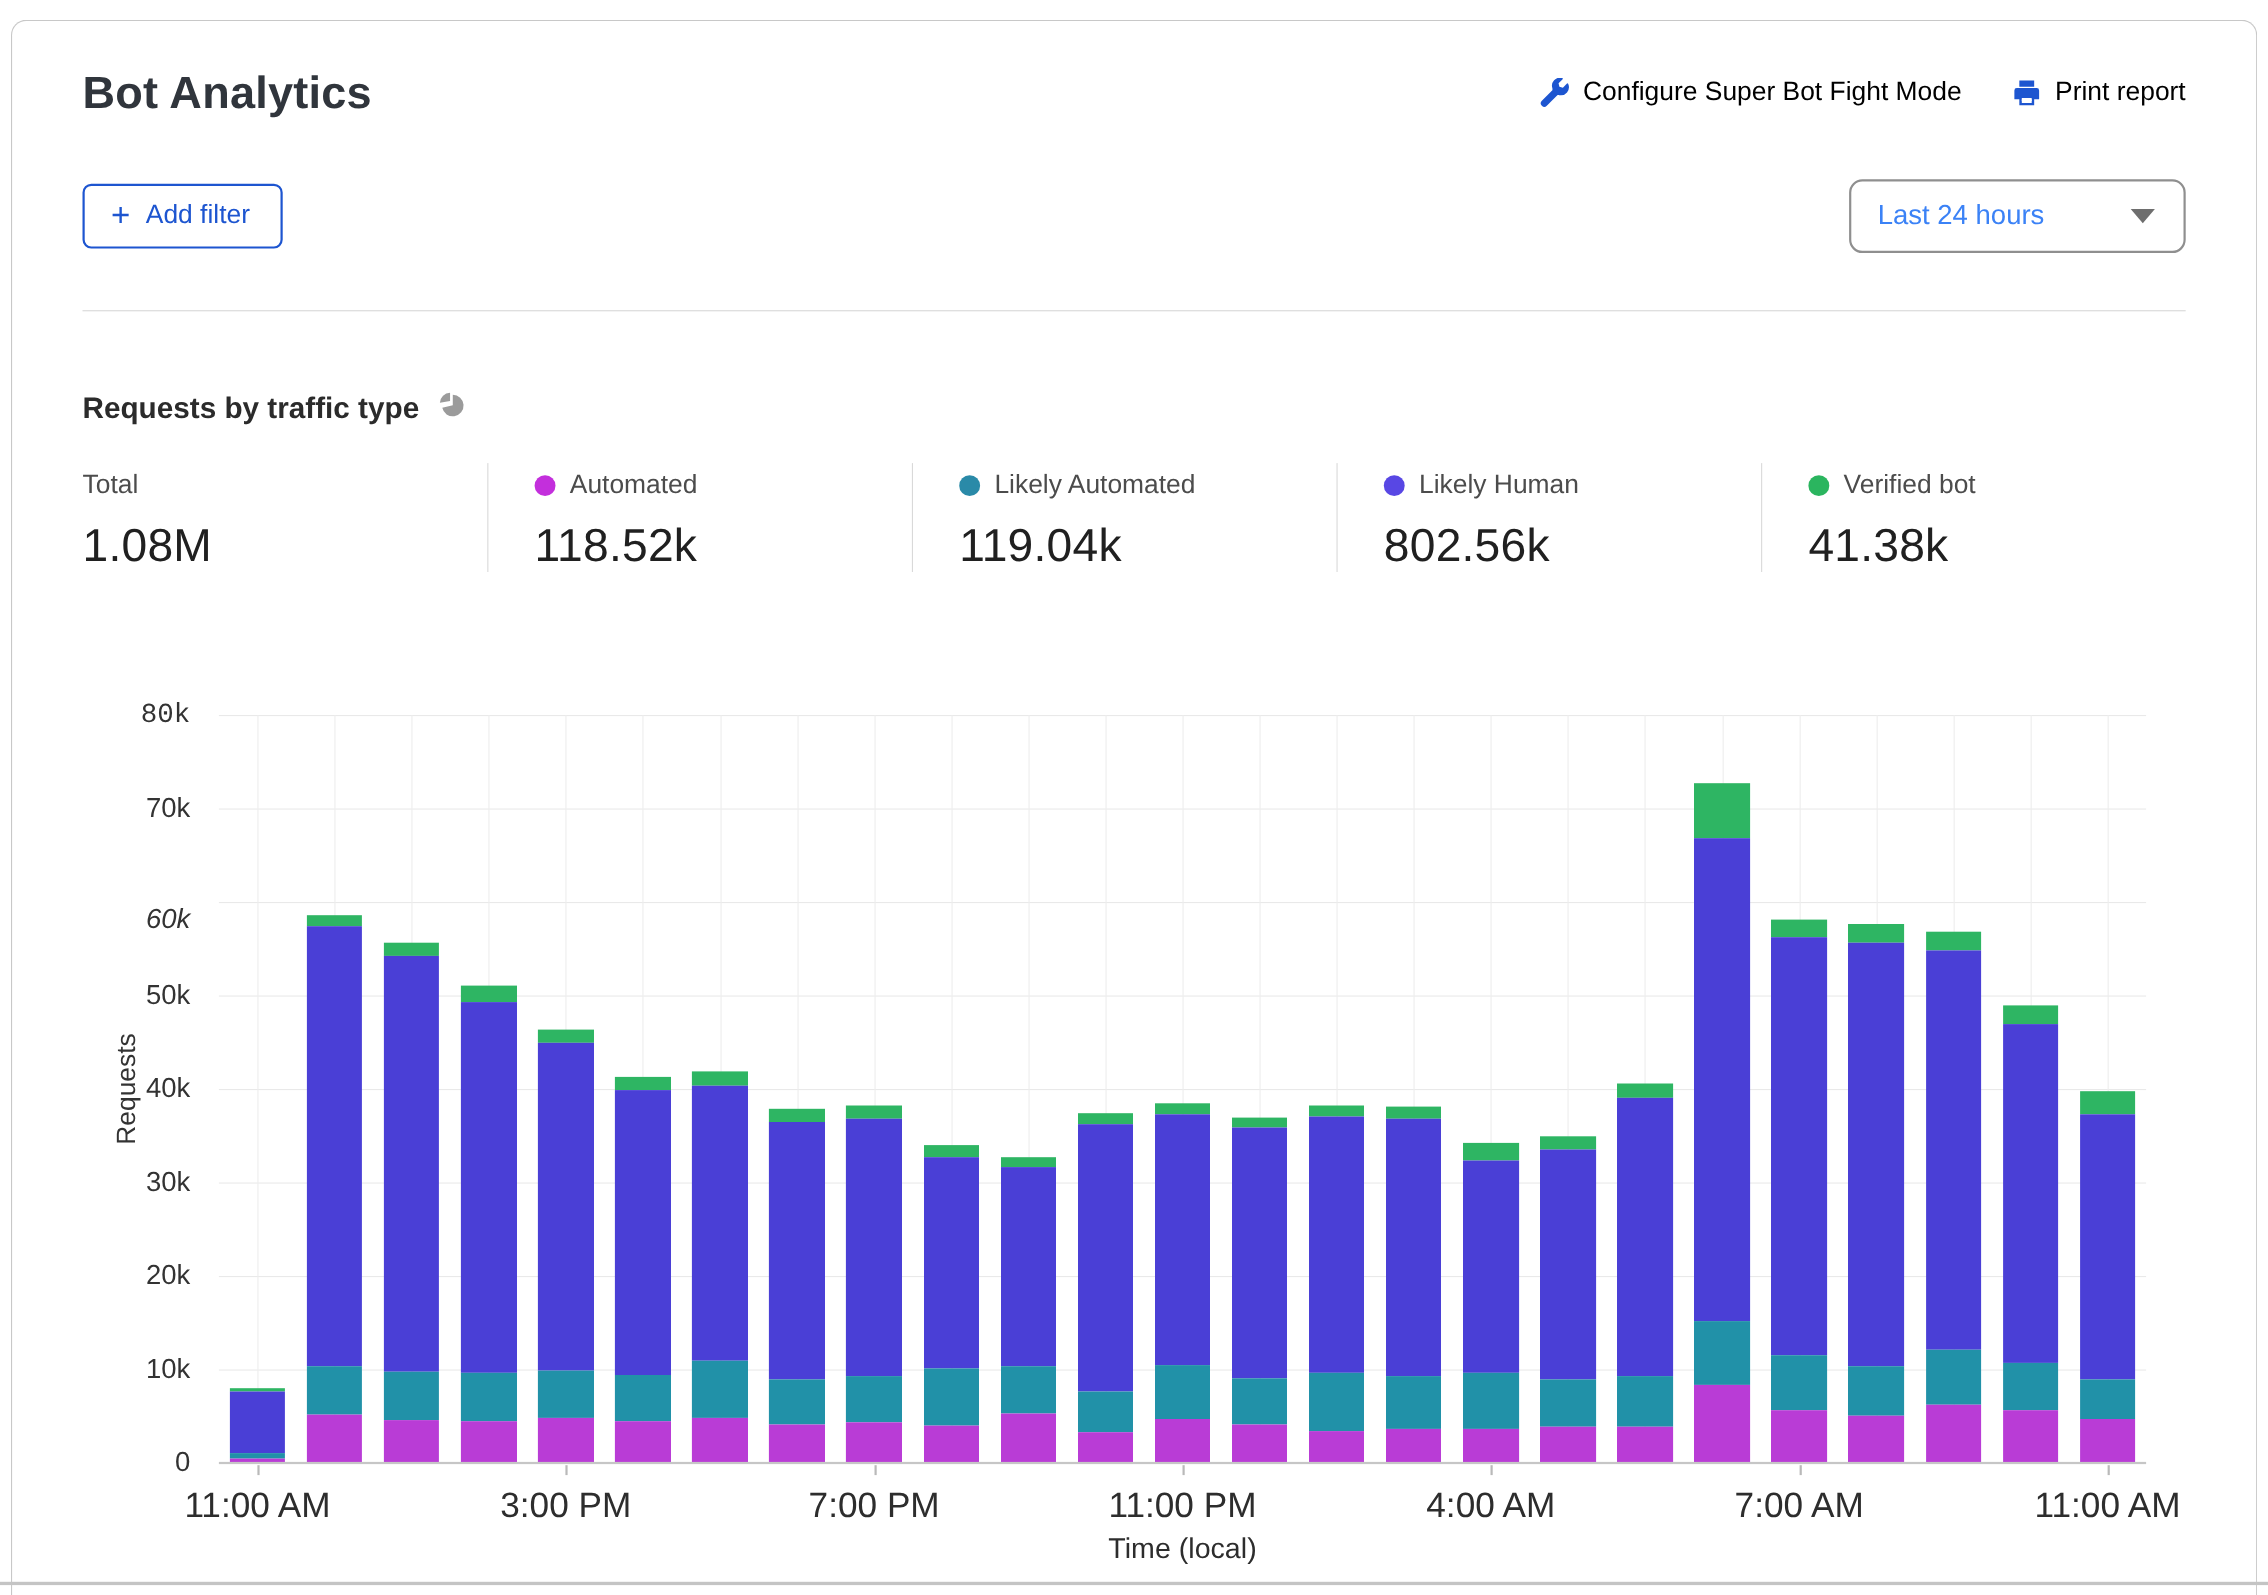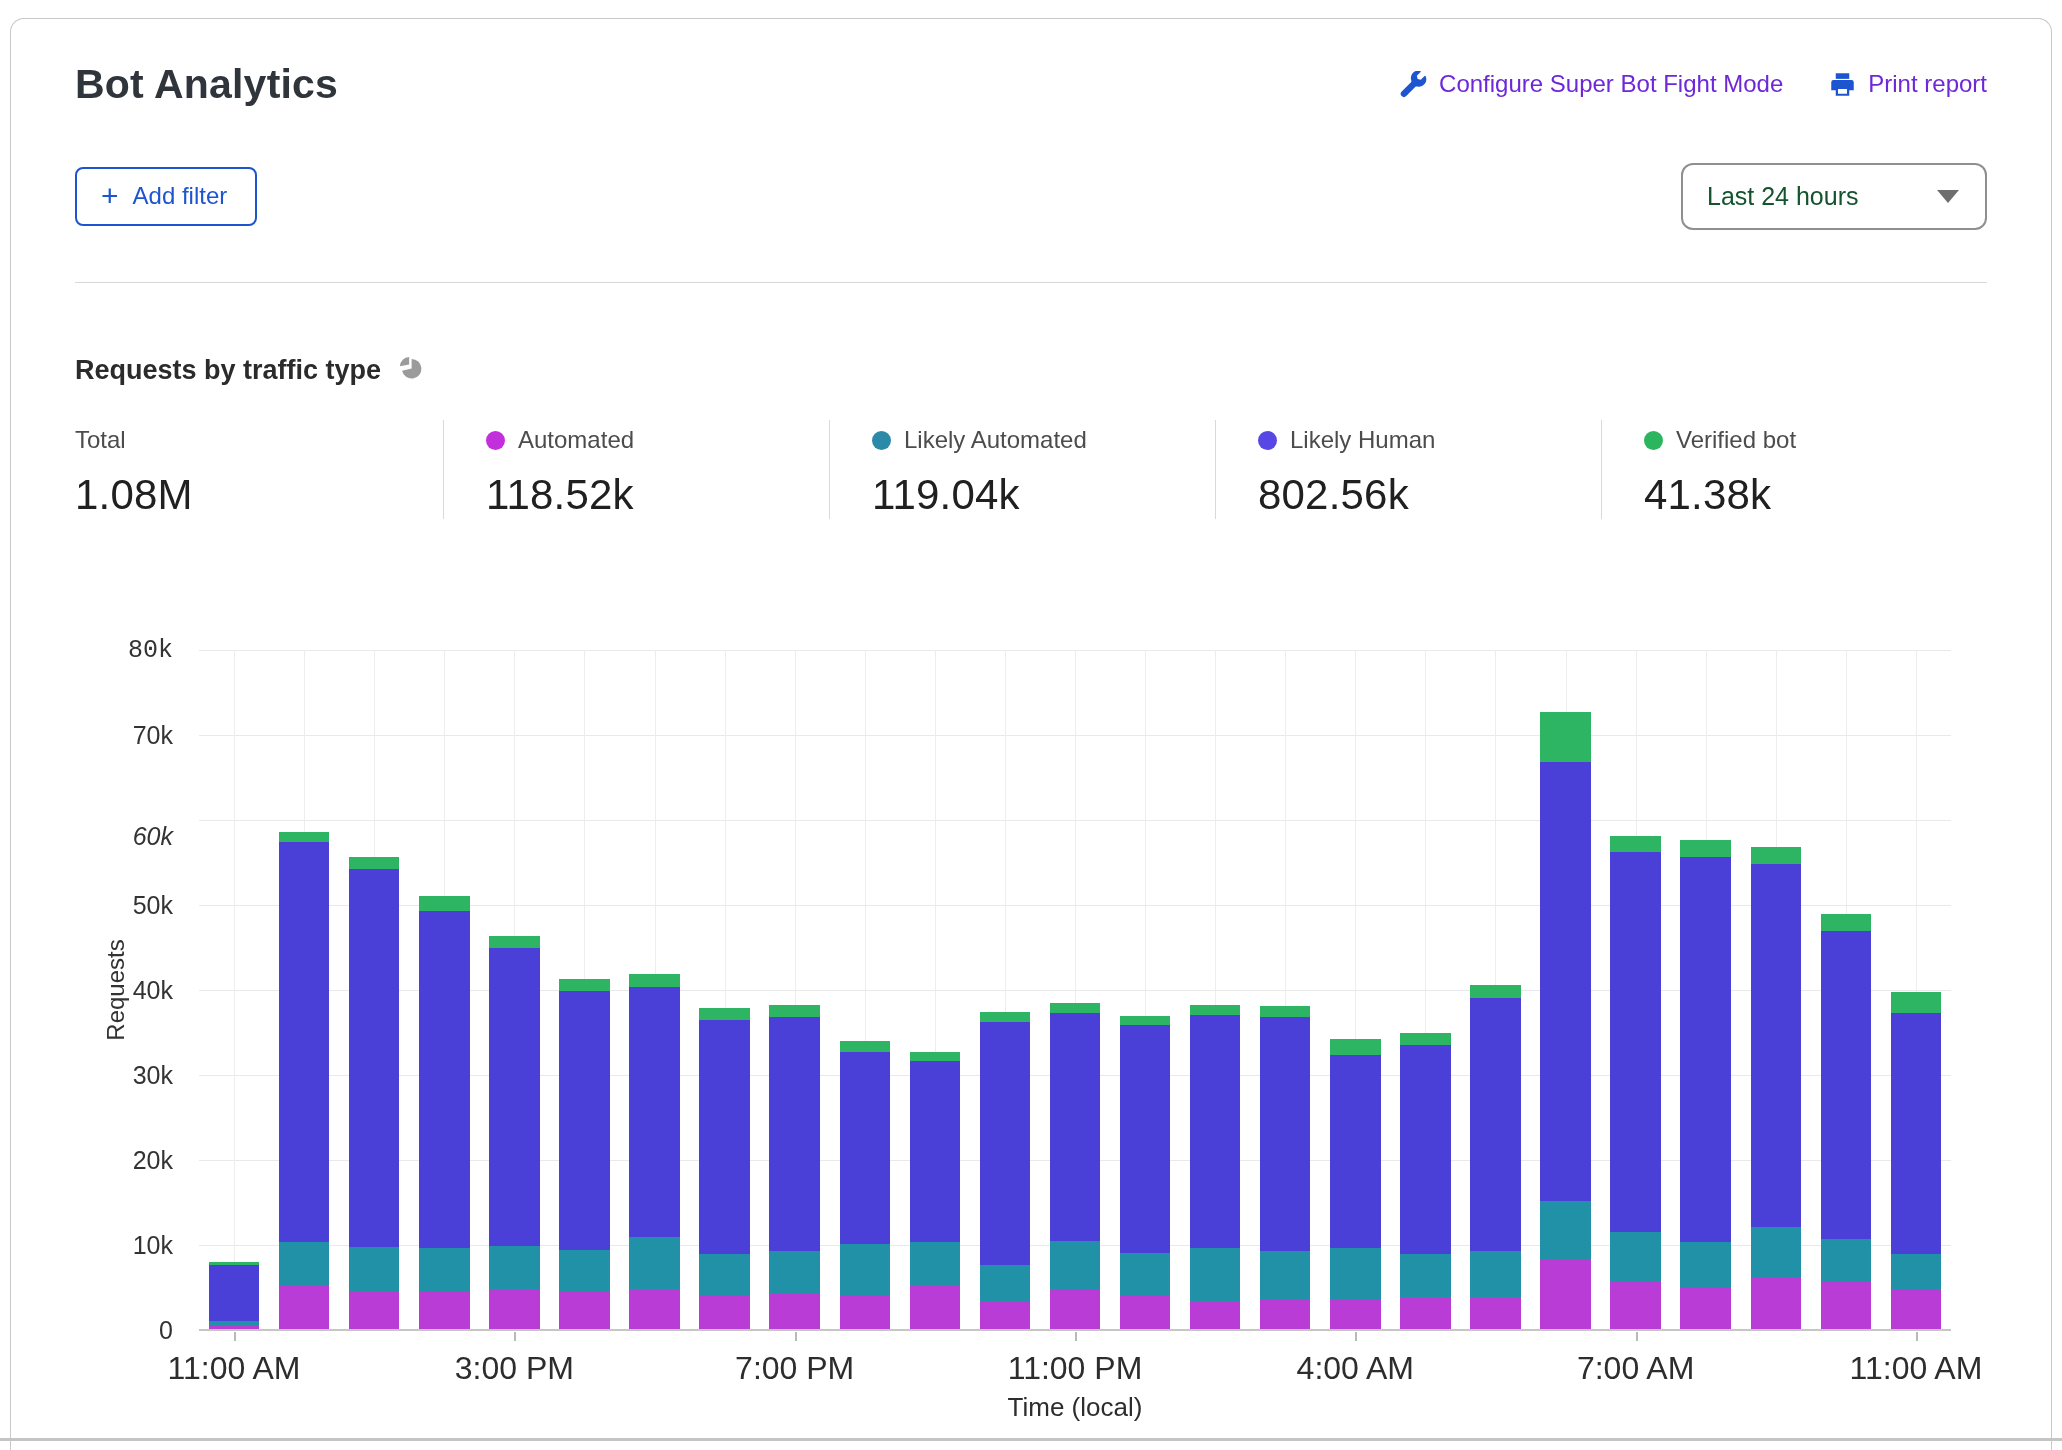--- a/index.html
+++ b/index.html
@@ -15,33 +15,33 @@
     border-radius:14px 14px 0 0;box-sizing:border-box;
   }
   .page-bottom-line{
     position:absolute;left:0;right:0;top:1438px;height:3px;background:#c4c4c4;z-index:6;
   }
   
   .card-header{padding:42px 64px 0 64px;}
   .header-row{display:flex;justify-content:space-between;align-items:center;}
   .page-title{font-size:41px;font-weight:700;color:#30353c;line-height:46px;letter-spacing:.2px;}
   .header-links{display:flex;align-items:center;gap:46px;}
-  .hlink{display:flex;align-items:center;gap:12px;color:#6d28d9;font-size:24px;cursor:pointer;}
+  .hlink{display:flex;align-items:center;gap:12px;color:#000000;font-size:24px;cursor:pointer;}
   .hlink svg{display:block;}
   .filter-row{display:flex;justify-content:space-between;align-items:center;margin-top:56px;}
   .add-filter{
     display:flex;align-items:center;gap:14px;background:#fff;color:#1d55d0;
     border:2px solid #1d55d0;border-radius:8px;padding:13px 28px 14px 24px;
     font-size:24px;font-family:inherit;cursor:pointer;
   }
   .add-filter .plus{font-size:30px;line-height:24px;font-weight:400;}
   .time-select{
     width:306px;height:67px;box-sizing:border-box;background:#fff;
     border:2px solid #8f8f8f;border-radius:12px;display:flex;align-items:center;
-    justify-content:space-between;padding:0 26px 0 24px;font-size:25px;color:#14532d;cursor:pointer;
+    justify-content:space-between;padding:0 26px 0 24px;font-size:25px;color:#3b82f6;cursor:pointer;
   }
   .caret-down{
     width:0;height:0;border-left:11px solid transparent;border-right:11px solid transparent;
     border-top:13px solid #6e6e6e;
   }
   .section-divider{border-top:1.5px solid #d8d8d8;margin-top:52px;}
   
   .section-title-row{display:flex;align-items:center;gap:16px;margin:72px 64px 0 64px;}
   .section-title{font-size:27px;font-weight:700;color:#2b2b2b;}
   .stats-row{display:flex;margin:34px 64px 0 64px;}

